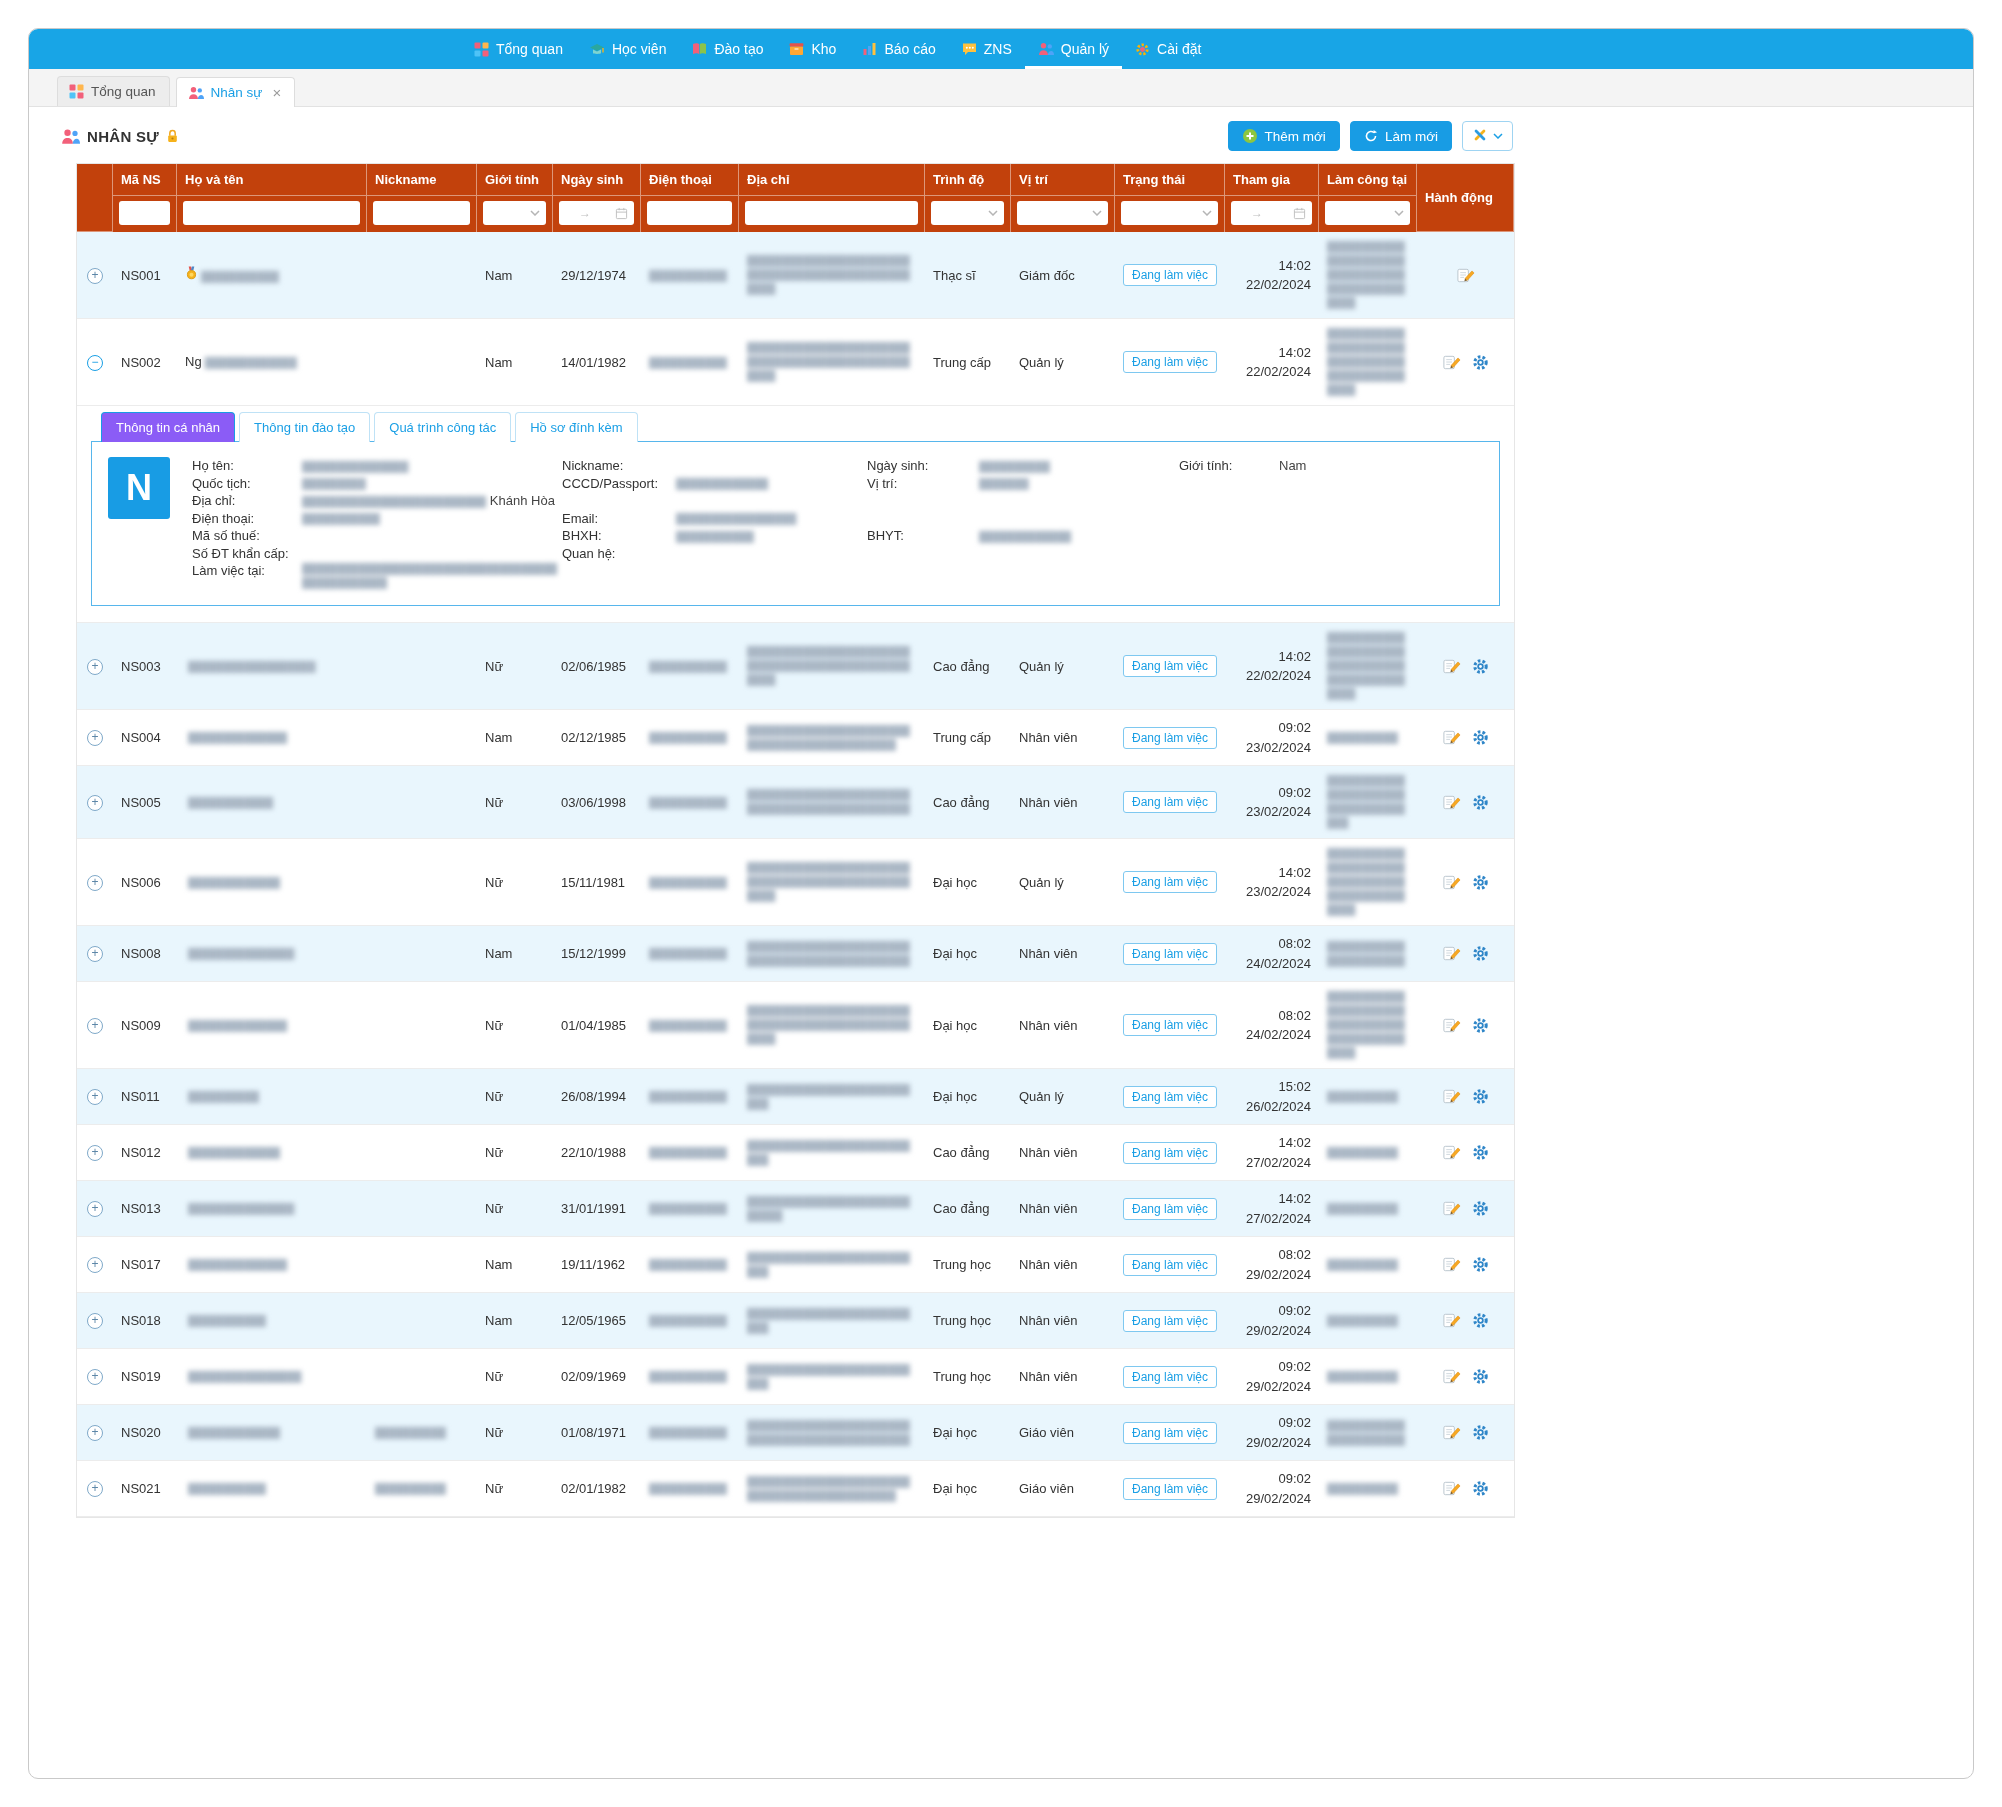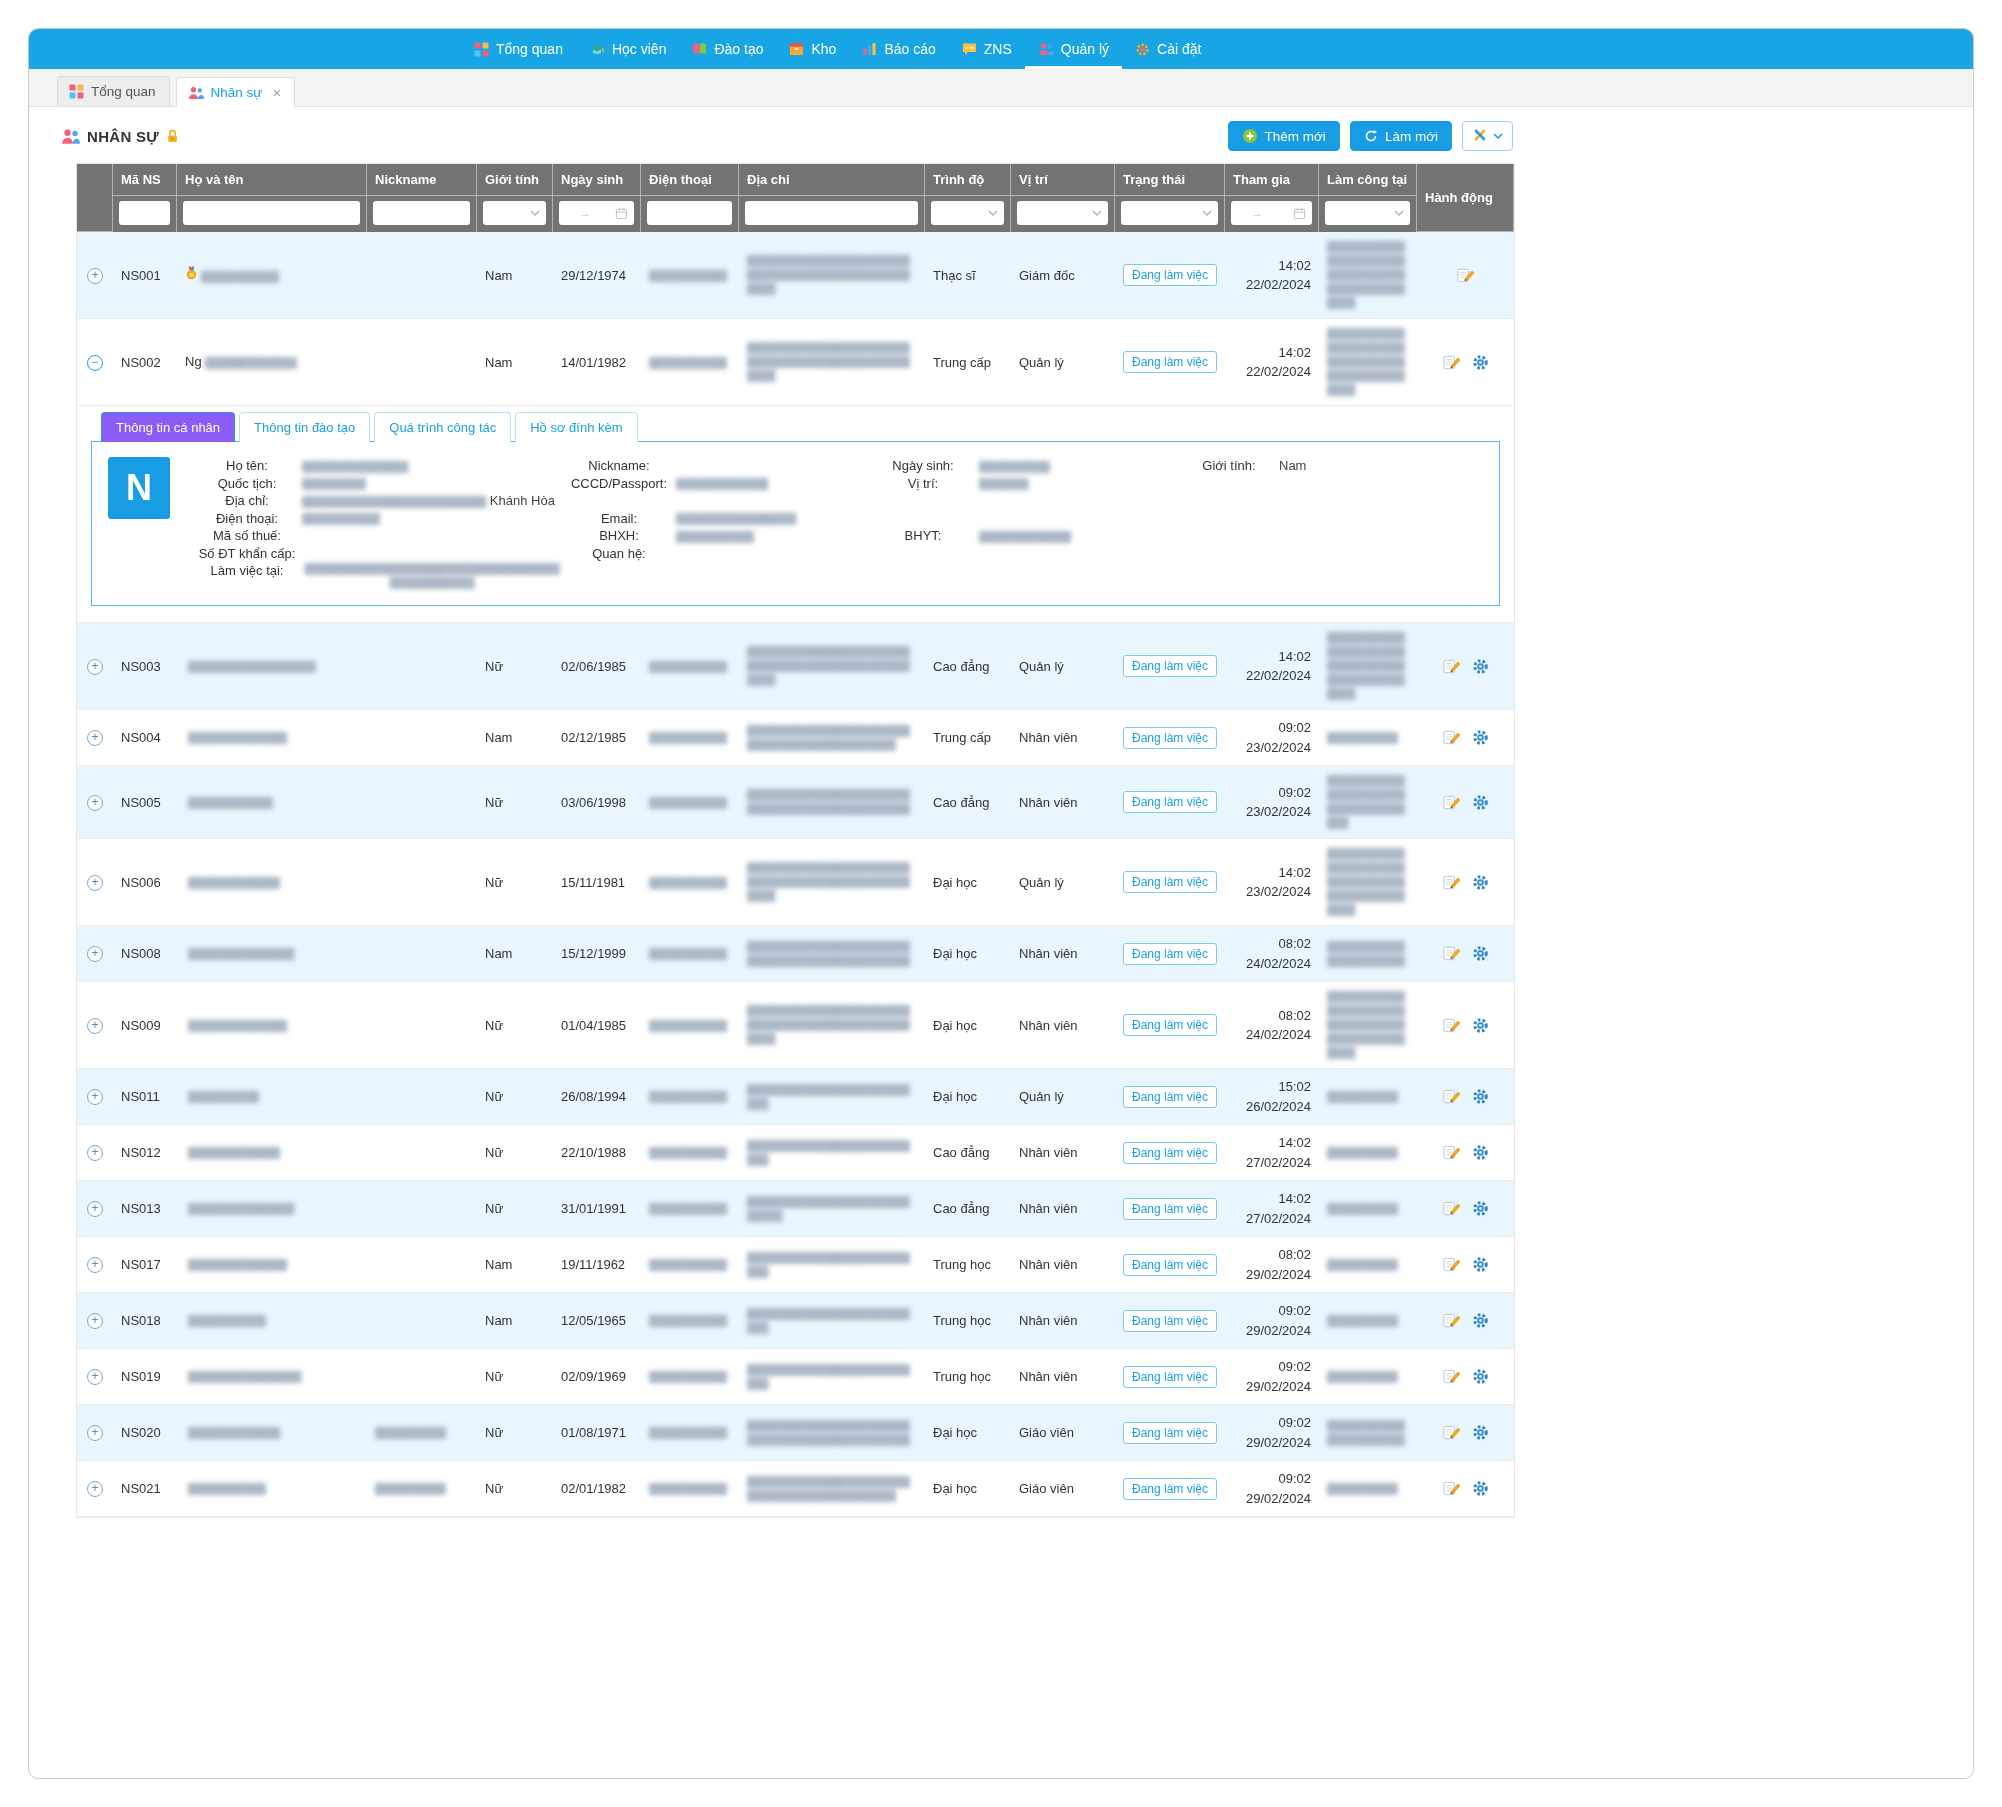--- a/index.html
+++ b/index.html
@@ -25,21 +25,21 @@
   .page-title { font-size:15px; font-weight:bold; color:#333; letter-spacing:.3px; }
   .tb-buttons { margin-left:auto; display:flex; gap:10px;padding-left:43px; }
   .btn { height:30px; display:inline-flex; align-items:center; gap:7px; font-size:13.5px; border-radius:4px; padding:0 13px; cursor:pointer; }
   .btn-primary { background:#189ce4; border:1px solid #189ce4; color:#fff; }
   .btn-tools { background:#fff; border:1px solid #9fd4f2; padding:0 9px; gap:5px; }
 
   
   .tablewrap { margin-left:47px; width:1437px; }
   table { width:1437px; border-collapse:separate; border-spacing:0; table-layout:fixed;
           border:1px solid #e6e6e6; font-size:13px; color:#333; }
-  thead th, thead td { background:#737373; border-right:1px solid rgba(255,255,255,.45);margin-top:38px; }
+  thead th, thead td { background:#c2410c; border-right:1px solid rgba(255,255,255,.45);margin-top:38px; }
   thead tr:first-child th { border-bottom:1px solid rgba(255,255,255,.45); }
   thead th { color:#fff; font-weight:bold; font-size:13px; text-align:left; padding:8px 8px; }
   thead th.c-act { text-align:left; }
   thead td.fcell { padding:5px 6px 7px 6px; }
   .fin { width:100%; height:24px; border:none; border-radius:3px; background:#fff; padding:0 6px; font-size:12px; outline:none; }
   .fsel, .fdate { width:100%; height:24px; background:#fff; border-radius:3px; display:flex; align-items:center; padding:0 6px; cursor:pointer; }
   .fcaret { margin-left:auto; display:inline-flex; }
   .farrow { color:#bdbdbd; font-size:12px; margin-left:14px; }
   .fdate .cal { margin-left:auto; display:inline-flex; }
 
@@ -63,21 +63,21 @@
   .dtabs { display:flex; gap:4px; margin-left:10px; }
   .dtab { border:1px solid #bfe2f6; border-bottom:none; border-radius:4px 4px 0 0; padding:7px 14px;
           font-size:13px; color:#1a9fe5; background:#fff; cursor:pointer; position:relative; z-index:2; }
   .dtab.active { background:#8b5cf6; color:#fff; border-color:#189ce4; }
   .dpanel { border:1px solid #57b6ec; background:#fff; padding:15px 16px; display:flex; gap:22px; margin-top:-1px; min-height:150px; }
   .avatar { width:62px; height:62px; background:#189ce4; color:#fff; font-size:36px; font-weight:bold;
             display:flex; align-items:center; justify-content:center; border-radius:3px; flex:none; }
   .dcols { display:flex; flex:1; }
   .dcol { display:flex; flex-direction:column; }
   .dcol0 { width:370px; } .dcol1 { width:305px; } .dcol2 { width:312px; } .dcol3 { flex:1; }
-  .drow { display:flex; line-height:17.5px; font-size:13px; min-height:17.5px;text-align:center; }
+  .drow { display:flex; line-height:17.5px; font-size:13px; min-height:17.5px; }
   .dlabel { color:#333; flex:none; }
   .dcol0 .dlabel { width:110px; } .dcol1 .dlabel { width:114px; } .dcol2 .dlabel { width:112px; } .dcol3 .dlabel { width:100px; }
   .dval { color:#444; }
 </style>
 </head>
 <body>
 
 <div class="frame">
 
   <div class="topnav">

